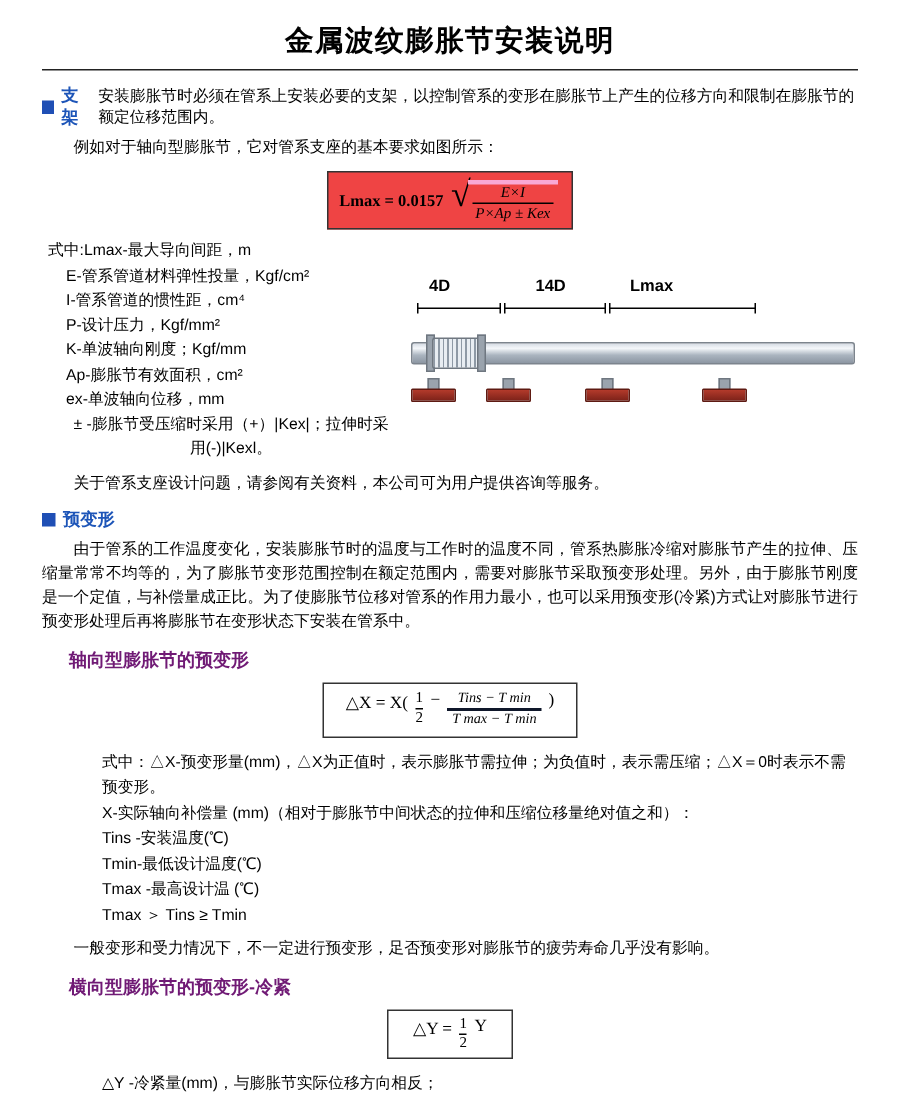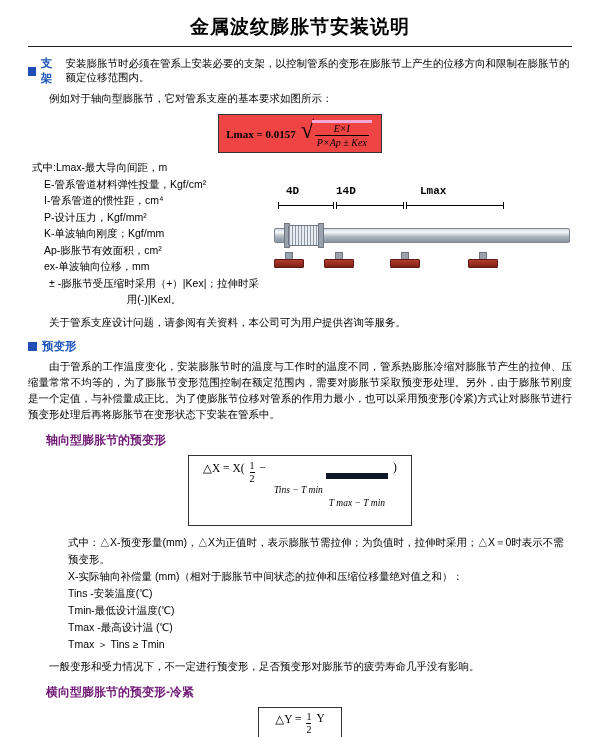--- a/index.html
+++ b/index.html
@@ -139,30 +139,30 @@
     padding-left: 12px;
   }
   .figure {
     flex: 1 1 auto;
     position: relative;
     margin-top: 26px;
   }
   .fig-labels {
     position: relative;
     height: 16px;
-    font-family: Liberation Mono, monospace;
+    font-family: Liberation Sans, sans-serif;
     font-size: 11px;
     font-weight: bold;
   }
   .fig-labels span {
     position: absolute;
     top: 0;
   }
   .lbl-4d { left: 14px; }
-  .lbl-14d { left: 64px; }
+  .lbl-14d { left: 85px; }
   .lbl-lmax { left: 148px; }
   .fig-dims {
     position: relative;
     height: 9px;
   }
   .dim {
     position: absolute;
     top: 4px;
     height: 1px;
     background: #000;
@@ -266,29 +266,29 @@
     flex-direction: column;
     align-items: center;
     line-height: 1;
     font-size: 10px;
     margin: 0 2px;
   }
   .halffrac .n { padding-bottom: 1px; }
   .halffrac .d { border-top: 1px solid #000; padding-top: 1px; }
   .bigfrac {
     display: inline-flex;
-    flex-direction: row;
+    flex-direction: column;
     align-items: center;
     line-height: 1.15;
     font-size: 9.5px;
     font-style: italic;
-    margin: 12px 2px;
+    margin: 0 2px;
   }
   .bigfrac .n { padding: 0 3px 1px 3px; }
-  .bigfrac .d { border-top: 6px solid #0f172a; padding: 19px 3px 0 3px; }
+  .bigfrac .d { border-top: 2px solid #0f172a; padding: 1px 3px 0 3px; }
   .item-list div {
     font-size: 10.5px;
     line-height: 17px;
     padding-left: 40px;
   }
   .item-list div.ind2 {
     padding-left: 21px;
   }
 </style>
 </head>
@@ -388,21 +388,21 @@
       <span>−</span>
       <span class="bigfrac">
         <span class="n">Tins − T min</span>
         <span class="d">T max − T min</span>
       </span>
       <span>)</span>
     </div>
   </div>
 
   <div class="item-list">
-    <div class="ind2" style="padding-left:40px;">式中：△X-预变形量(mm)，△X为正值时，表示膨胀节需拉伸；为负值时，拉伸时采用；△X＝0时表示不需预变形。</div>
+    <div class="ind2" style="padding-left:40px;">式中：△X-预变形量(mm)，△X为正值时，表示膨胀节需拉伸；为负值时，表示需压缩；△X＝0时表示不需预变形。</div>
     <div>X-实际轴向补偿量 (mm)（相对于膨胀节中间状态的拉伸和压缩位移量绝对值之和）：</div>
     <div>Tins -安装温度(℃)</div>
     <div>Tmin-最低设计温度(℃)</div>
     <div>Tmax -最高设计温 (℃)</div>
     <div>Tmax ＞ Tins ≥ Tmin</div>
   </div>
 
   <p class="body" style="padding-left:21px;margin-top:5px;">一般变形和受力情况下，不一定进行预变形，足否预变形对膨胀节的疲劳寿命几乎没有影响。</p>
 
   <div class="sub-head">横向型膨胀节的预变形-冷紧</div>

